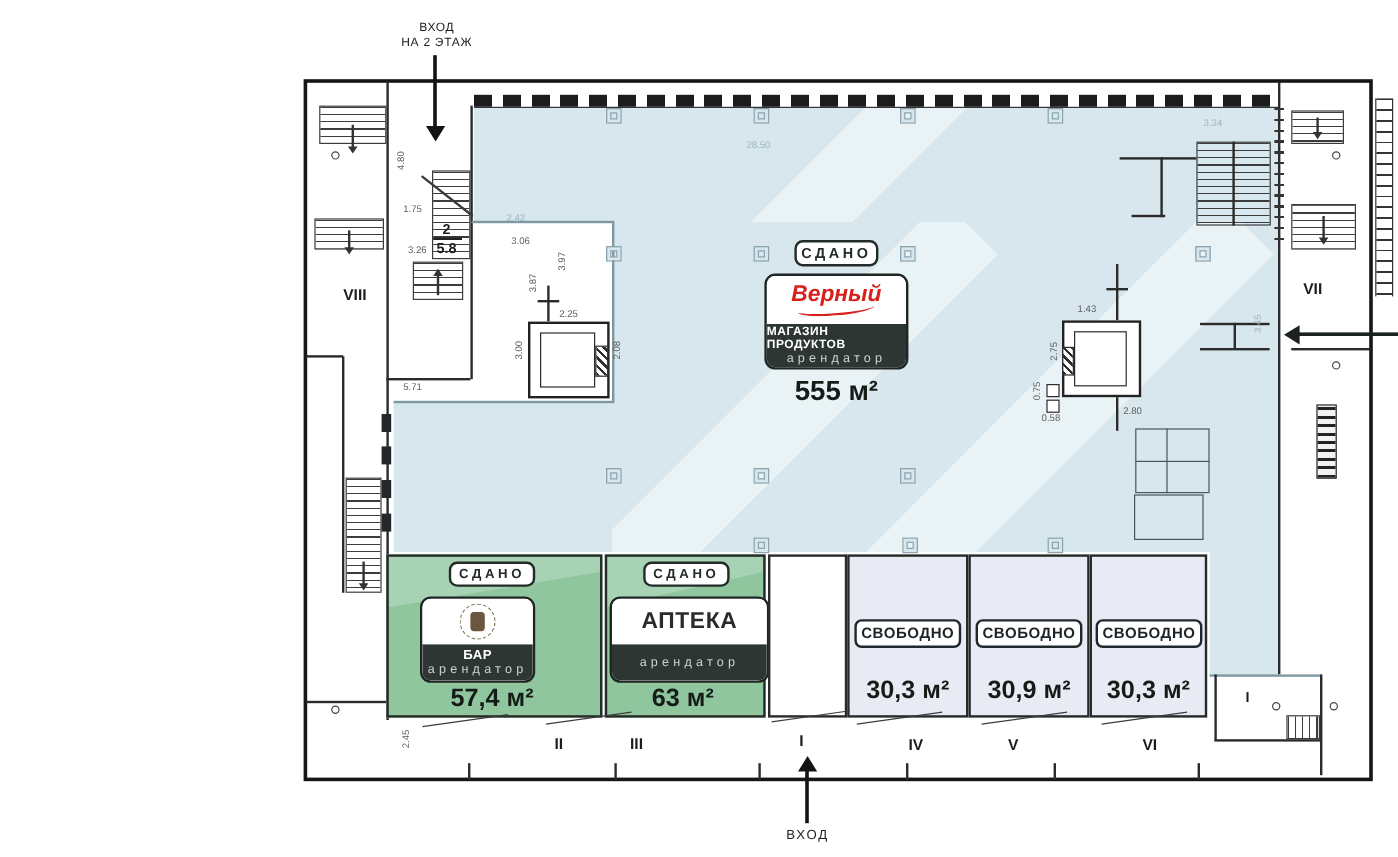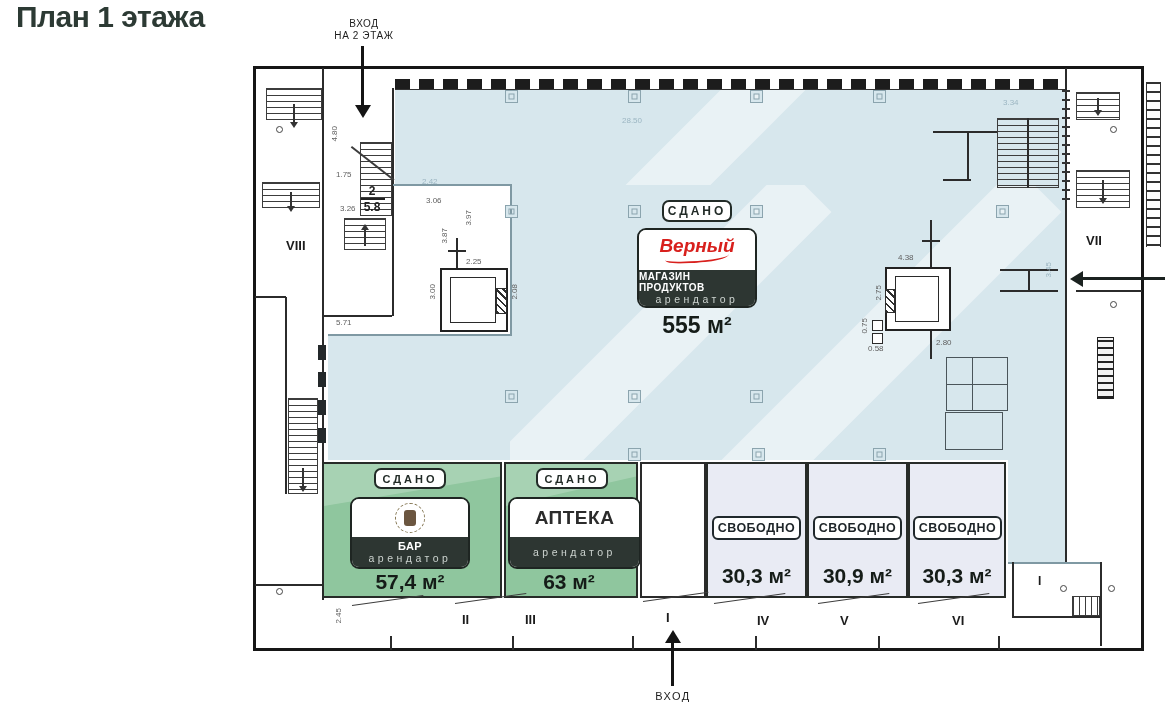--- a/index.html
+++ b/index.html
@@ -63,21 +63,20 @@
   .emblem .core{width:12px;height:16px;background:#6b5640;border-radius:3px;}
   .elev{position:absolute;background:#fff;border:2px solid #222;box-sizing:border-box;}
   .elevin{position:absolute;border:1.5px solid #2a2a2a;box-sizing:border-box;}
   .tick{position:absolute;background:#2b2b2b;}
 </style>
 </head>
 <body>
 
 <div class="canvas">
 
-  <div class="title">План 1 этажа</div>
 
   <div class="abs smalllbl" style="left:322px;top:18px;width:84px;">
     <div>ВХОД</div>
     <div>НА 2 ЭТАЖ</div>
   </div>
   <div class="bigline ba-down" style="left:361px;top:46px;width:3px;height:68px;"></div>
 
   <div class="bld" style="left:253px;top:66px;width:891px;height:585px;"></div>
 
   <div class="abs" style="left:1146px;top:82px;width:13px;height:165px;border-left:1.5px solid #333;border-right:1.5px solid #333;background:repeating-linear-gradient(180deg,#333 0 1.5px,transparent 1.5px 9px);"></div>
@@ -149,21 +148,21 @@
   <div class="dim vdim" style="left:510px;top:284px;">2.08</div>
 
   <div class="wv" style="left:930px;top:220px;height:47px;"></div>
   <div class="tick" style="left:922px;top:240px;width:18px;height:1.5px;"></div>
   <div class="elev" style="left:885px;top:267px;width:66px;height:64px;"></div>
   <div class="elevin" style="left:895px;top:276px;width:44px;height:46px;"></div>
   <div class="hatch" style="left:885px;top:289px;width:10px;height:24px;"></div>
   <div class="abs" style="left:872px;top:320px;width:11px;height:11px;border:1px solid #2a2a2a;box-sizing:border-box;background:#fff;"></div>
   <div class="abs" style="left:872px;top:333px;width:11px;height:11px;border:1px solid #2a2a2a;box-sizing:border-box;background:#fff;"></div>
   <div class="wv" style="left:930px;top:331px;height:28px;"></div>
-  <div class="dim" style="left:898px;top:253px;">4.38</div>
+  <div class="dim" style="left:898px;top:253px;">1.43</div>
   <div class="dim vdim" style="left:874px;top:285px;">2.75</div>
   <div class="dim" style="left:896px;top:338px;margin-left:40px;">2.80</div>
   <div class="dim vdim" style="left:860px;top:318px;">0.75</div>
   <div class="dim" style="left:868px;top:344px;">0.58</div>
 
   <div class="abs" style="left:946px;top:357px;width:62px;height:54px;border:1px solid #4a555a;box-sizing:border-box;"></div>
   <div class="abs" style="left:972px;top:357px;width:1px;height:54px;background:#4a555a;"></div>
   <div class="abs" style="left:946px;top:384px;width:62px;height:1px;background:#4a555a;"></div>
   <div class="abs" style="left:945px;top:412px;width:58px;height:38px;border:1px solid #4a555a;box-sizing:border-box;"></div>
 
@@ -203,21 +202,21 @@
     <div class="bot" style="height:36px;">
       <div class="tname">МАГАЗИН ПРОДУКТОВ</div>
       <div class="role">арендатор</div>
     </div>
   </div>
   <div class="areatxt" style="left:637px;top:312px;width:120px;font-size:23px;">555 м²</div>
 
   <div class="unit green" style="left:322px;top:462px;width:180px;height:136px;"></div>
   <div class="shine" style="left:324px;top:464px;width:176px;height:42px;"></div>
   <div class="badge" style="left:374px;top:468px;width:72px;height:21px;font-size:11px;">СДАНО</div>
-  <div class="card" style="left:350px;top:497px;width:120px;height:72px;text-align:center;">
+  <div class="card" style="left:350px;top:497px;width:96px;height:72px;text-align:center;">
     <div class="top" style="height:38px;">
       <div class="emblem">
           <div class="core"></div>
         </div>
     </div>
     <div class="bot" style="height:30px;">
       <div class="tname" style="font-size:11px;">БАР</div>
       <div class="role">арендатор</div>
     </div>
   </div>

